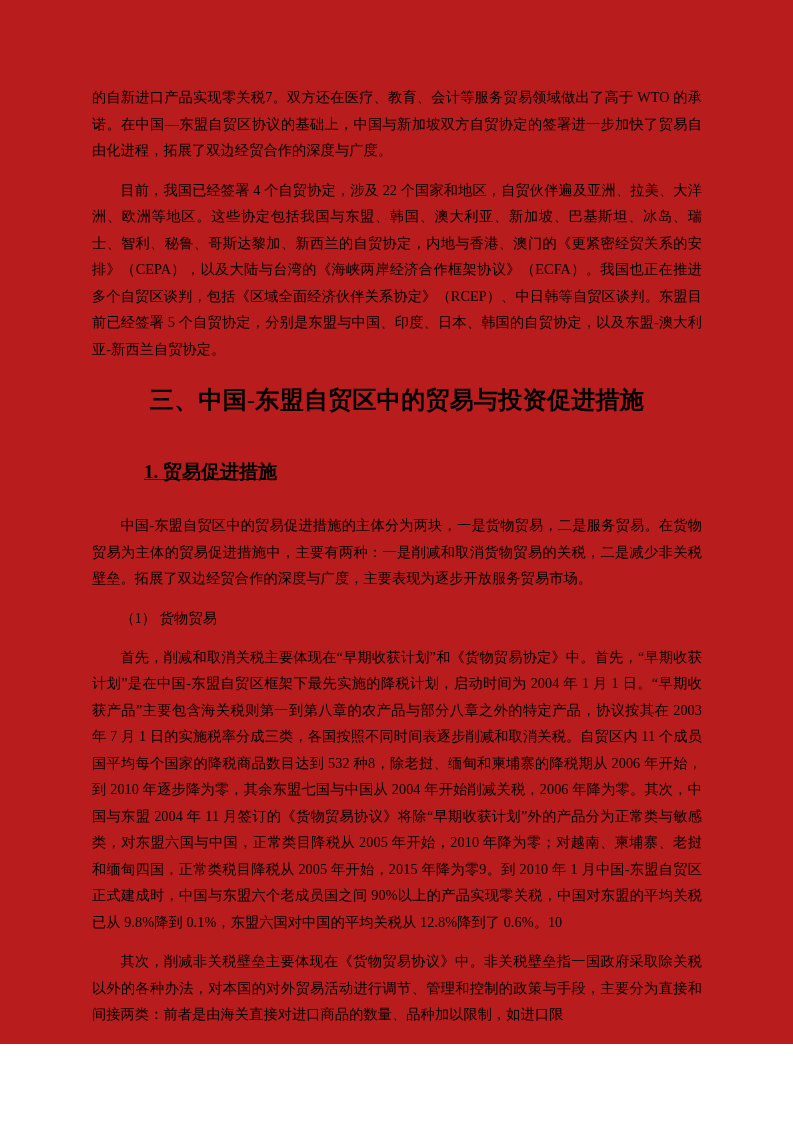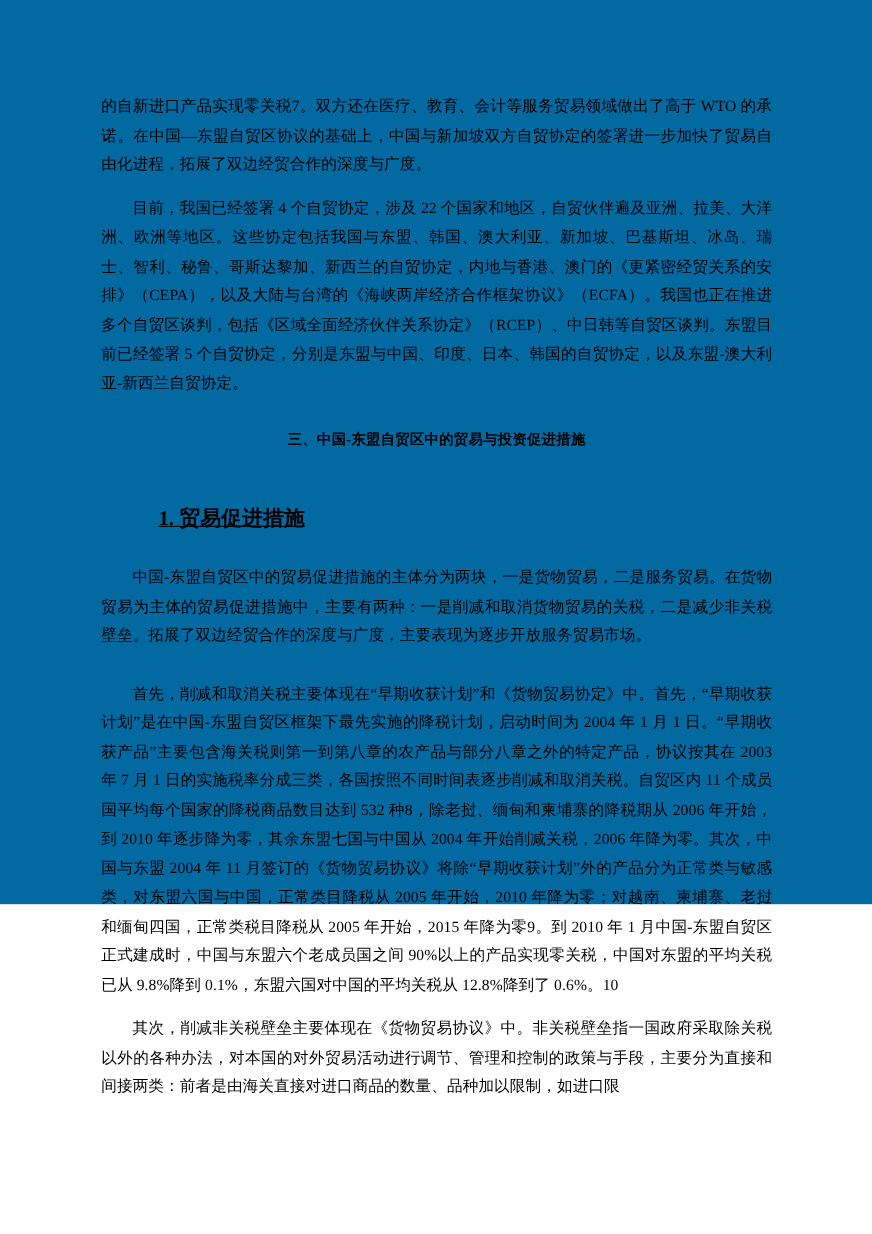--- a/index.html
+++ b/index.html
@@ -10,22 +10,22 @@
   body {
     width: 793px;
     height: 1122px;
     font-family: "Liberation Serif", serif;
     color: #000000;
     -webkit-font-smoothing: antialiased;
   }
   .page {
     position: relative;
     width: 793px;
-    height: 822px;
-    background: #0369a1;
+    height: 1044px;
+    background: #b91c1c;
     box-sizing: border-box;
   }
   .content {
     position: absolute;
     left: 92px;
     top: 84px;
     width: 610px;
   }
   p {
     margin: 0 0 0 0;
@@ -35,21 +35,21 @@
     text-justify: inter-ideograph;
     letter-spacing: 0.1px;
   }
   .indent {
     text-indent: 2em;
   }
   .gap-sm { height: 13px; }
   .gap-md { height: 18px; }
   .gap-lg { height: 24px; }
   h2.section-title {
-    font-size: 13px;
+    font-size: 24px;
     font-weight: bold;
     text-align: center;
     margin: 0;
     line-height: 28px;
     letter-spacing: 0.3px;
   }
   h3.sub-title {
     font-size: 19px;
     font-weight: bold;
     margin: 14px;
@@ -86,20 +86,21 @@
     <div class="gap-sm"></div>
 
     <h3 class="sub-title">1. 贸易促进措施</h3>
 
     <div class="gap-sm"></div>
 
     <p class="body-text indent">中国-东盟自贸区中的贸易促进措施的主体分为两块，一是货物贸易，二是服务贸易。在货物贸易为主体的贸易促进措施中，主要有两种：一是削减和取消货物贸易的关税，二是减少非关税壁垒。拓展了双边经贸合作的深度与广度，主要表现为逐步开放服务贸易市场。</p>
 
     <div class="gap-sm"></div>
 
+    <p class="sub-sub-title">（1） 货物贸易</p>
 
     <div class="gap-sm"></div>
 
     <p class="body-text indent">首先，削减和取消关税主要体现在“早期收获计划”和《货物贸易协定》中。首先，“早期收获计划”是在中国-东盟自贸区框架下最先实施的降税计划，启动时间为 2004 年 1 月 1 日。“早期收获产品”主要包含海关税则第一到第八章的农产品与部分八章之外的特定产品，协议按其在 2003 年 7 月 1 日的实施税率分成三类，各国按照不同时间表逐步削减和取消关税。自贸区内 11 个成员国平均每个国家的降税商品数目达到 532 种8，除老挝、缅甸和柬埔寨的降税期从 2006 年开始，到 2010 年逐步降为零，其余东盟七国与中国从 2004 年开始削减关税，2006 年降为零。其次，中国与东盟 2004 年 11 月签订的《货物贸易协议》将除“早期收获计划”外的产品分为正常类与敏感类，对东盟六国与中国，正常类目降税从 2005 年开始，2010 年降为零；对越南、柬埔寨、老挝和缅甸四国，正常类税目降税从 2005 年开始，2015 年降为零9。到 2010 年 1 月中国-东盟自贸区正式建成时，中国与东盟六个老成员国之间 90%以上的产品实现零关税，中国对东盟的平均关税已从 9.8%降到 0.1%，东盟六国对中国的平均关税从 12.8%降到了 0.6%。10</p>
 
     <div class="gap-sm"></div>
 
     <p class="body-text indent">其次，削减非关税壁垒主要体现在《货物贸易协议》中。非关税壁垒指一国政府采取除关税以外的各种办法，对本国的对外贸易活动进行调节、管理和控制的政策与手段，主要分为直接和间接两类：前者是由海关直接对进口商品的数量、品种加以限制，如进口限</p>
 
   </div>

